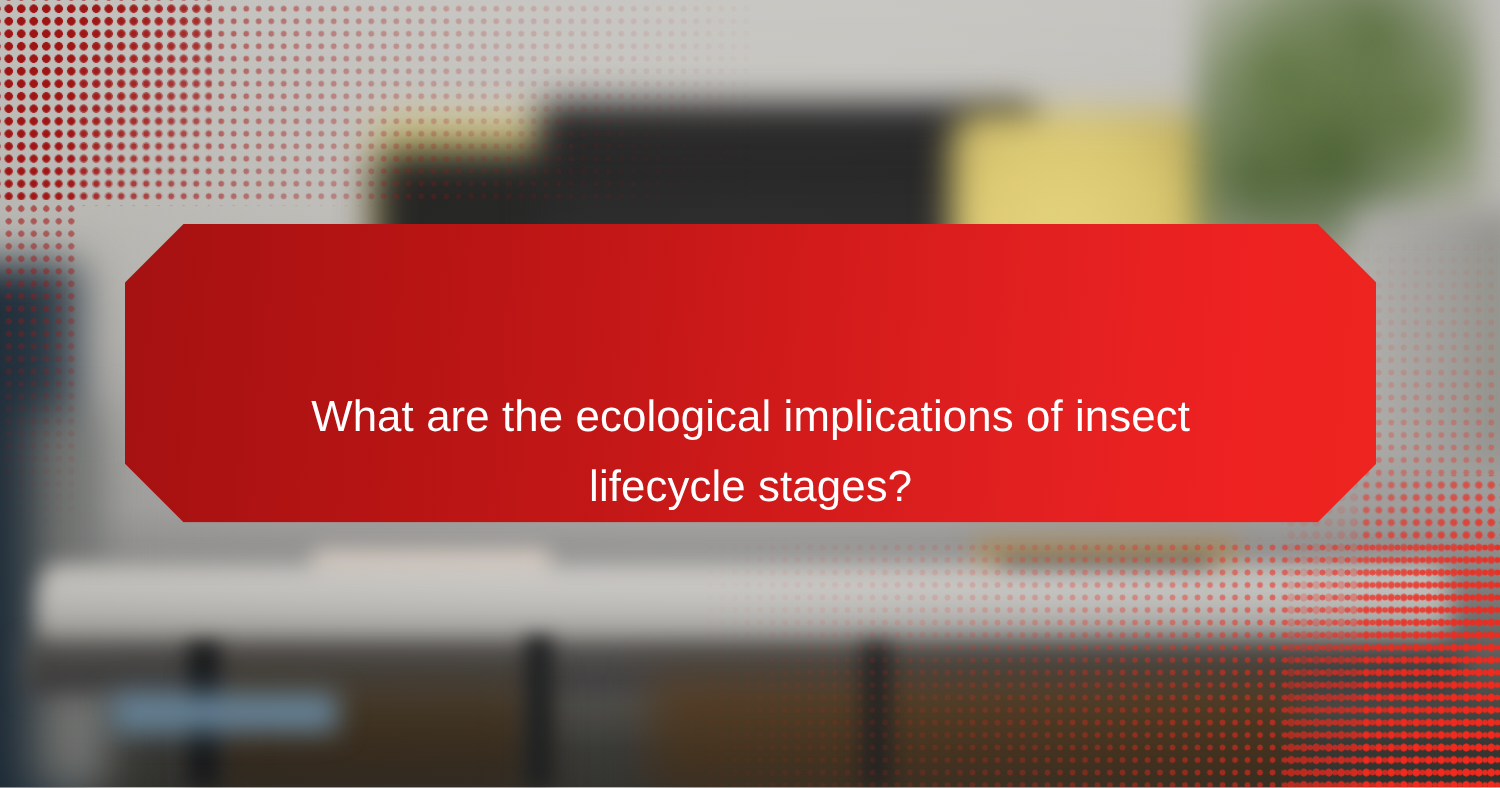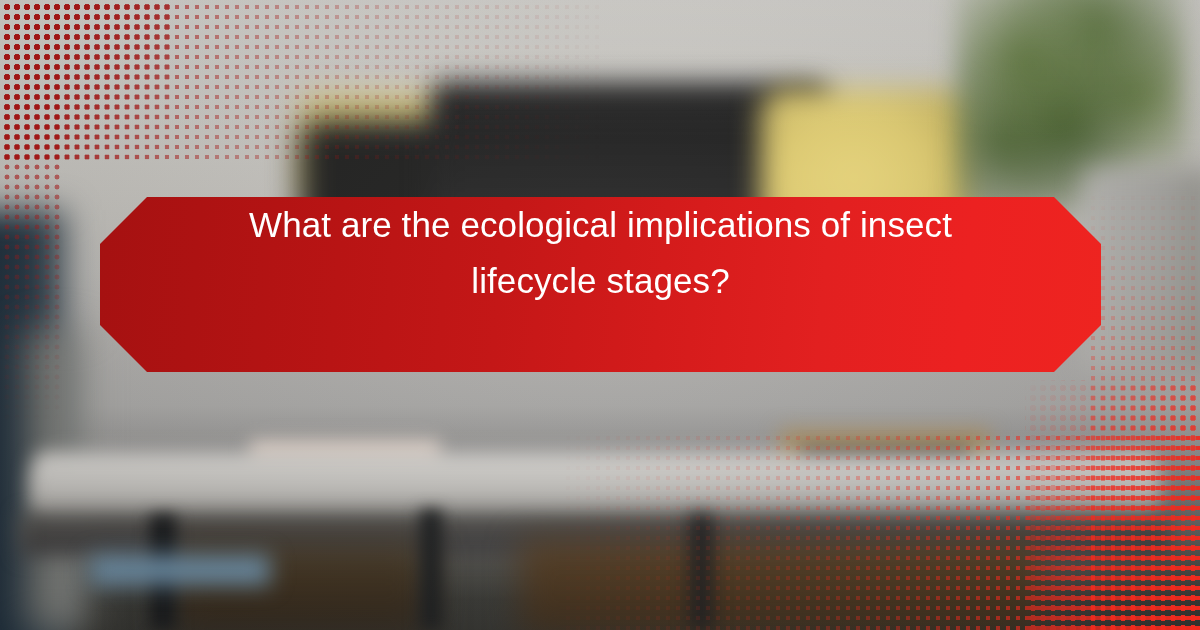--- a/index.html
+++ b/index.html
@@ -327,36 +327,36 @@
     background-size: 10px 10px;
     background-position: 3px 3px;
     -webkit-mask-image: linear-gradient(352deg, rgba(0,0,0,1) 0%, rgba(0,0,0,0.82) 20%, rgba(0,0,0,0.45) 50%, rgba(0,0,0,0.14) 78%, rgba(0,0,0,0) 100%);
     mask-image: linear-gradient(352deg, rgba(0,0,0,1) 0%, rgba(0,0,0,0.82) 20%, rgba(0,0,0,0.45) 50%, rgba(0,0,0,0.14) 78%, rgba(0,0,0,0) 100%);
   }
 
   
   .banner {
     position: absolute;
     left: 100px;
-    top: 197px;
+    top: 179px;
     width: 1001px;
-    height: 175px;
+    height: 239px;
     background: linear-gradient(95deg,
         #a51111 0%,
         #ad1212 10%,
         #b81414 24%,
         #c41717 40%,
         #d41b1b 56%,
         #e22020 72%,
         #ec2121 86%,
         #ee2420 100%);
     -webkit-clip-path: polygon(47px 0, calc(100% - 47px) 0, 100% 47px, 100% calc(100% - 47px), calc(100% - 47px) 100%, 47px 100%, 0 calc(100% - 47px), 0 47px);
     clip-path: polygon(47px 0, calc(100% - 47px) 0, 100% 47px, 100% calc(100% - 47px), calc(100% - 47px) 100%, 47px 100%, 0 calc(100% - 47px), 0 47px);
     display: flex;
-    align-items: flex-start;
+    align-items: flex-end;
     justify-content: center;
   }
 
   .banner-text {
     margin: 0;
     padding: 0 60px;
     color: #ffffff;
     font-family: "Liberation Sans", "DejaVu Sans", sans-serif;
     font-size: 35px;
     font-weight: 400;

